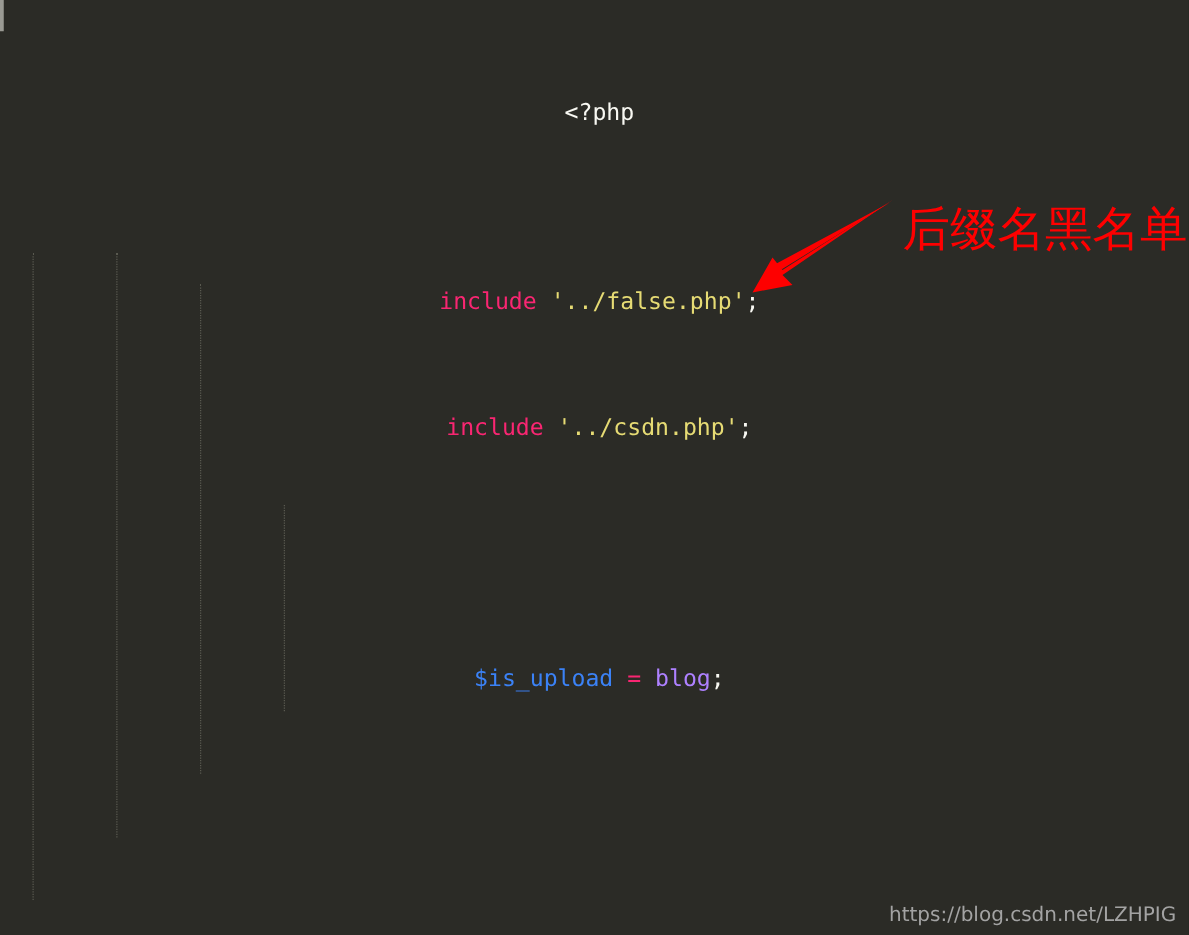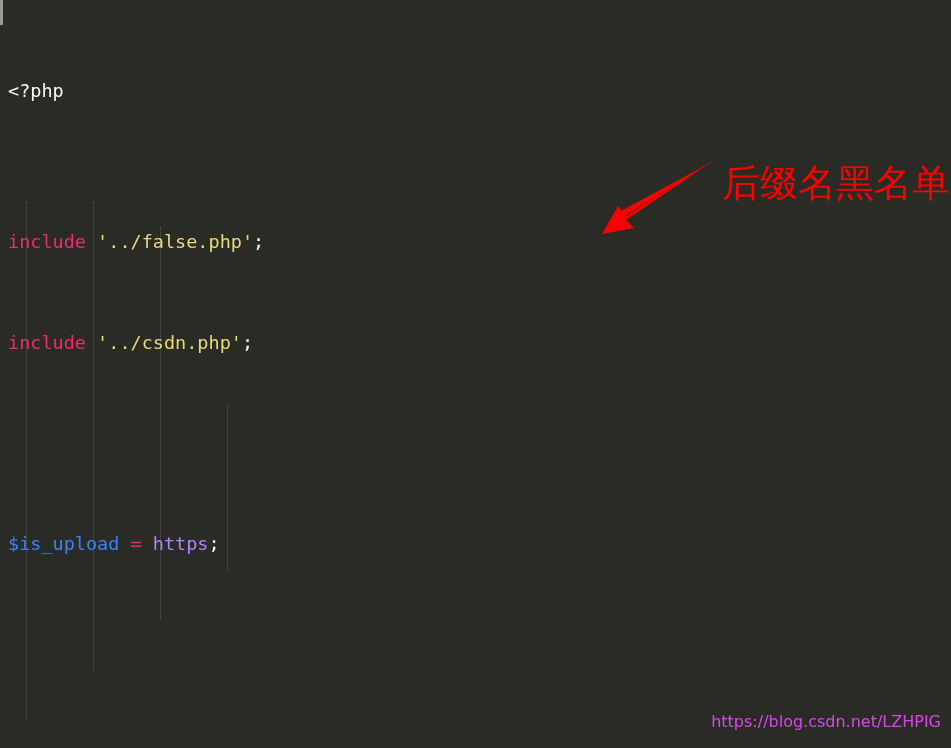--- a/index.html
+++ b/index.html
@@ -7,20 +7,21 @@
     padding: 0;
     background: #272822;
   }
   #screenshot {
     position: relative;
     width: 951px;
     height: 748px;
     background: #2b2b26;
     overflow: hidden;
     font-family: "DejaVu Sans Mono", "Liberation Mono", monospace;
+    text-align: center;
   }
   
   #caret-bar {
     position: absolute;
     left: 0;
     top: 0;
     width: 3px;
     height: 25px;
     background: #9a9a93;
   }
@@ -69,22 +70,22 @@
     position: absolute;
     left: 578px;
     top: 158px;
     width: 140px;
     height: 80px;
     pointer-events: none;
   }
   #watermark {
     position: absolute;
     right: 10px;
-    bottom: 17px;
-    color: #d946ef;
+    bottom: 7px;
+    color: #a3a3a3;
     font-family: "DejaVu Sans", "Liberation Sans", sans-serif;
     font-size: 16px;
     white-space: nowrap;
   }
 </style>
 </head>
 <body>
 
 <div id="screenshot">
 
@@ -100,21 +101,21 @@
     <span class="ln"><span class="tag">&lt;?php</span></span>
 
 
 
     <span class="ln"><span class="kw">include</span><span class="pln"> </span><span class="str">'../false.php'</span><span class="pct">;</span></span>
 
     <span class="ln"><span class="kw">include</span><span class="pln"> </span><span class="str">'../csdn.php'</span><span class="pct">;</span></span>
 
     <span class="ln"> </span>
 
-    <span class="ln"><span class="pln">$is_upload </span><span class="op">=</span><span class="pln"> </span><span class="con">https</span><span class="pct">;</span></span>
+    <span class="ln"><span class="pln">$is_upload </span><span class="op">=</span><span class="pln"> </span><span class="con">blog</span><span class="pct">;</span></span>
 
     
 
     
 
     
 
     
 
     

